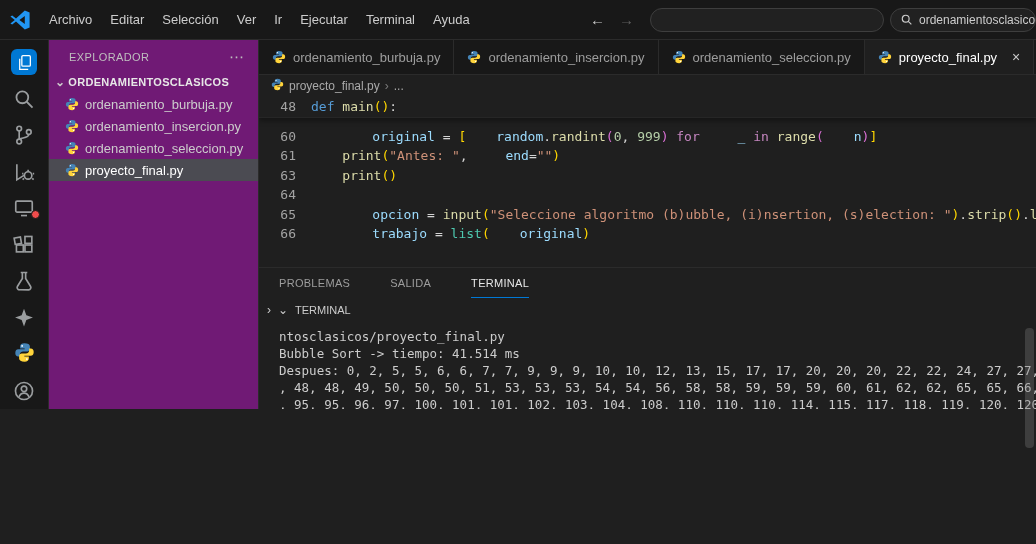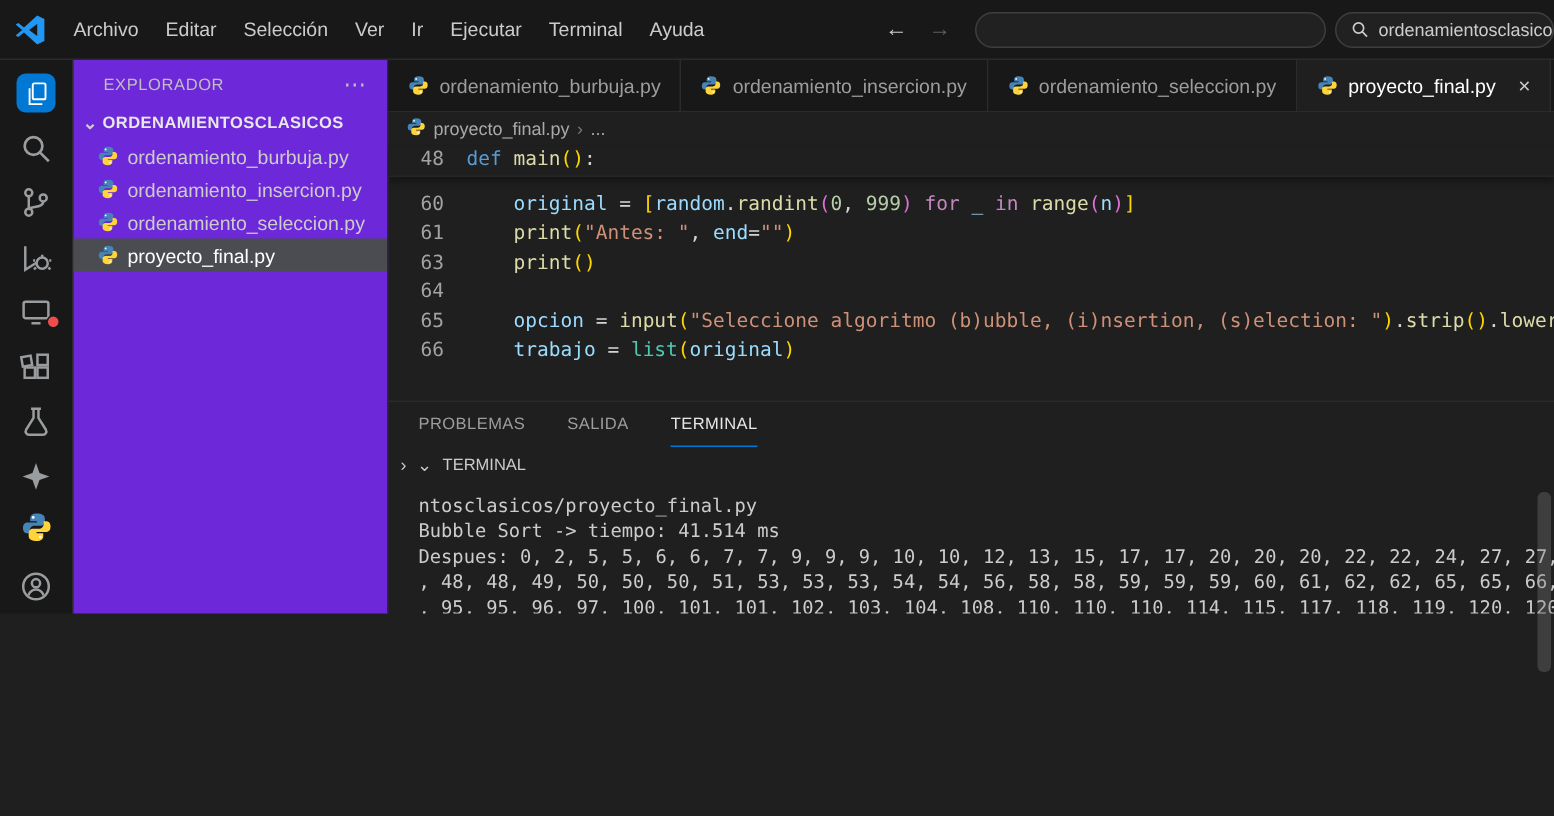--- a/index.html
+++ b/index.html
@@ -33,21 +33,21 @@
                    justify-content:center; color:#9a9d9f; cursor:pointer; }
   .activity-item svg { width:22px; height:22px; }
   .explorer-chip { width:26px; height:26px; background:var(--accent,#0078d4); border-radius:6px;
                    display:flex; align-items:center; justify-content:center; }
   .explorer-chip svg { width:17px; height:17px; }
   .badge { position:absolute; right:8px; bottom:8px; width:9px; height:9px; border-radius:50%;
            background:var(--error,#f14c4c); border:1px solid #181818; }
   .py-colored svg { width:21px; height:21px; }
 
   
-  .sidebar { flex:0 0 210px; background:#6d28d9; border-right:1px solid #2b2b2b; display:flex; flex-direction:column; }
+  .sidebar { flex:0 0 210px; background:#701a75; border-right:1px solid #2b2b2b; display:flex; flex-direction:column; }
   .sidebar-header { display:flex; align-items:center; justify-content:space-between;
                     padding:11px 14px 8px 20px; }
   .sidebar-title { font-size:11px; color:#bfbfbf; letter-spacing:.4px; }
   .more-actions { color:#bfbfbf; font-size:15px; line-height:8px; cursor:pointer; }
   .tree-root { display:flex; align-items:center; gap:3px; height:22px; padding-left:6px;
                font-size:11px; font-weight:700; letter-spacing:.3px; color:#e7e7e7; cursor:pointer; }
   .chev { font-size:12px; color:#cccccc; }
   .file-row { display:flex; align-items:center; gap:6px; height:22px; padding-left:16px;
               font-size:13px; color:#cccccc; cursor:pointer; white-space:nowrap; }
   .file-row.selected { background:#4b4b52; color:#ffffff; }
@@ -70,27 +70,27 @@
   .code-area { flex:0 0 170px; background:#1f1f1f; overflow:hidden;
                font-family:"DejaVu Sans Mono", monospace; font-size:13px; }
   .code-line { display:flex; height:19.5px; line-height:19.5px; }
   .gutter { flex:0 0 52px; text-align:right; padding-right:15px; color:#a3a3a3; }
   .code-text { white-space:pre; }
   .sticky { background:#1f1f1f; box-shadow:0 3px 5px rgba(0,0,0,.35); margin-bottom:9px;
             border-bottom:1px solid #262626; }
   .tok-pl  { color:#d4d4d4; } .tok-kw  { color:var(--c-kw,#569cd6); }
   .tok-ctl { color:var(--c-ctl,#c586c0); } .tok-fn  { color:var(--c-fn,#dcdcaa); }
   .tok-str { color:var(--c-str,#ce9178); } .tok-num { color:var(--c-num,#b5cea8); }
-  .tok-var { color:var(--c-var,#9cdcfe); } .tok-cls { color:var(--c-cls,#4ec9b0); }
+  .tok-var { color:var(--c-var,#9cdcfe);margin-left:30px; } .tok-cls { color:var(--c-cls,#4ec9b0); }
   .tok-b1  { color:var(--c-b1,#ffd700); } .tok-b2  { color:var(--c-b2,#da70d6); }
 
   
   .panel { flex:1; background:#1f1f1f; border-top:1px solid #2b2b2b; display:flex; flex-direction:column;
            min-height:0; position:relative; }
-  .panel-tabs { flex:0 0 30px; display:flex; align-items:stretch; gap:28px; padding-left:20px; }
+  .panel-tabs { flex:0 0 30px; display:flex; align-items:stretch; gap:40px; padding-left:20px; }
   .panel-tab { display:flex; align-items:center; font-size:11px; color:#9d9d9d; letter-spacing:.3px;
                border-bottom:1px solid transparent; cursor:pointer; }
   .panel-tab.active { color:#e7e7e7; border-bottom-color:var(--accent,#0078d4); }
   .panel-section { flex:0 0 24px; display:flex; align-items:center; gap:7px; padding-left:8px;
                    font-size:11px; color:#cccccc; }
   .panel-section .chev { cursor:pointer; }
   .terminal { flex:1; overflow:hidden; padding:6px 0 1px 20px; font-family:"DejaVu Sans Mono", monospace;
               font-size:12.5px; color:#cccccc; }
   .term-line { height:17px; line-height:17px; white-space:pre; }
   .term-scrollbar { position:absolute; right:2px; top:60px; width:9px; height:120px;

